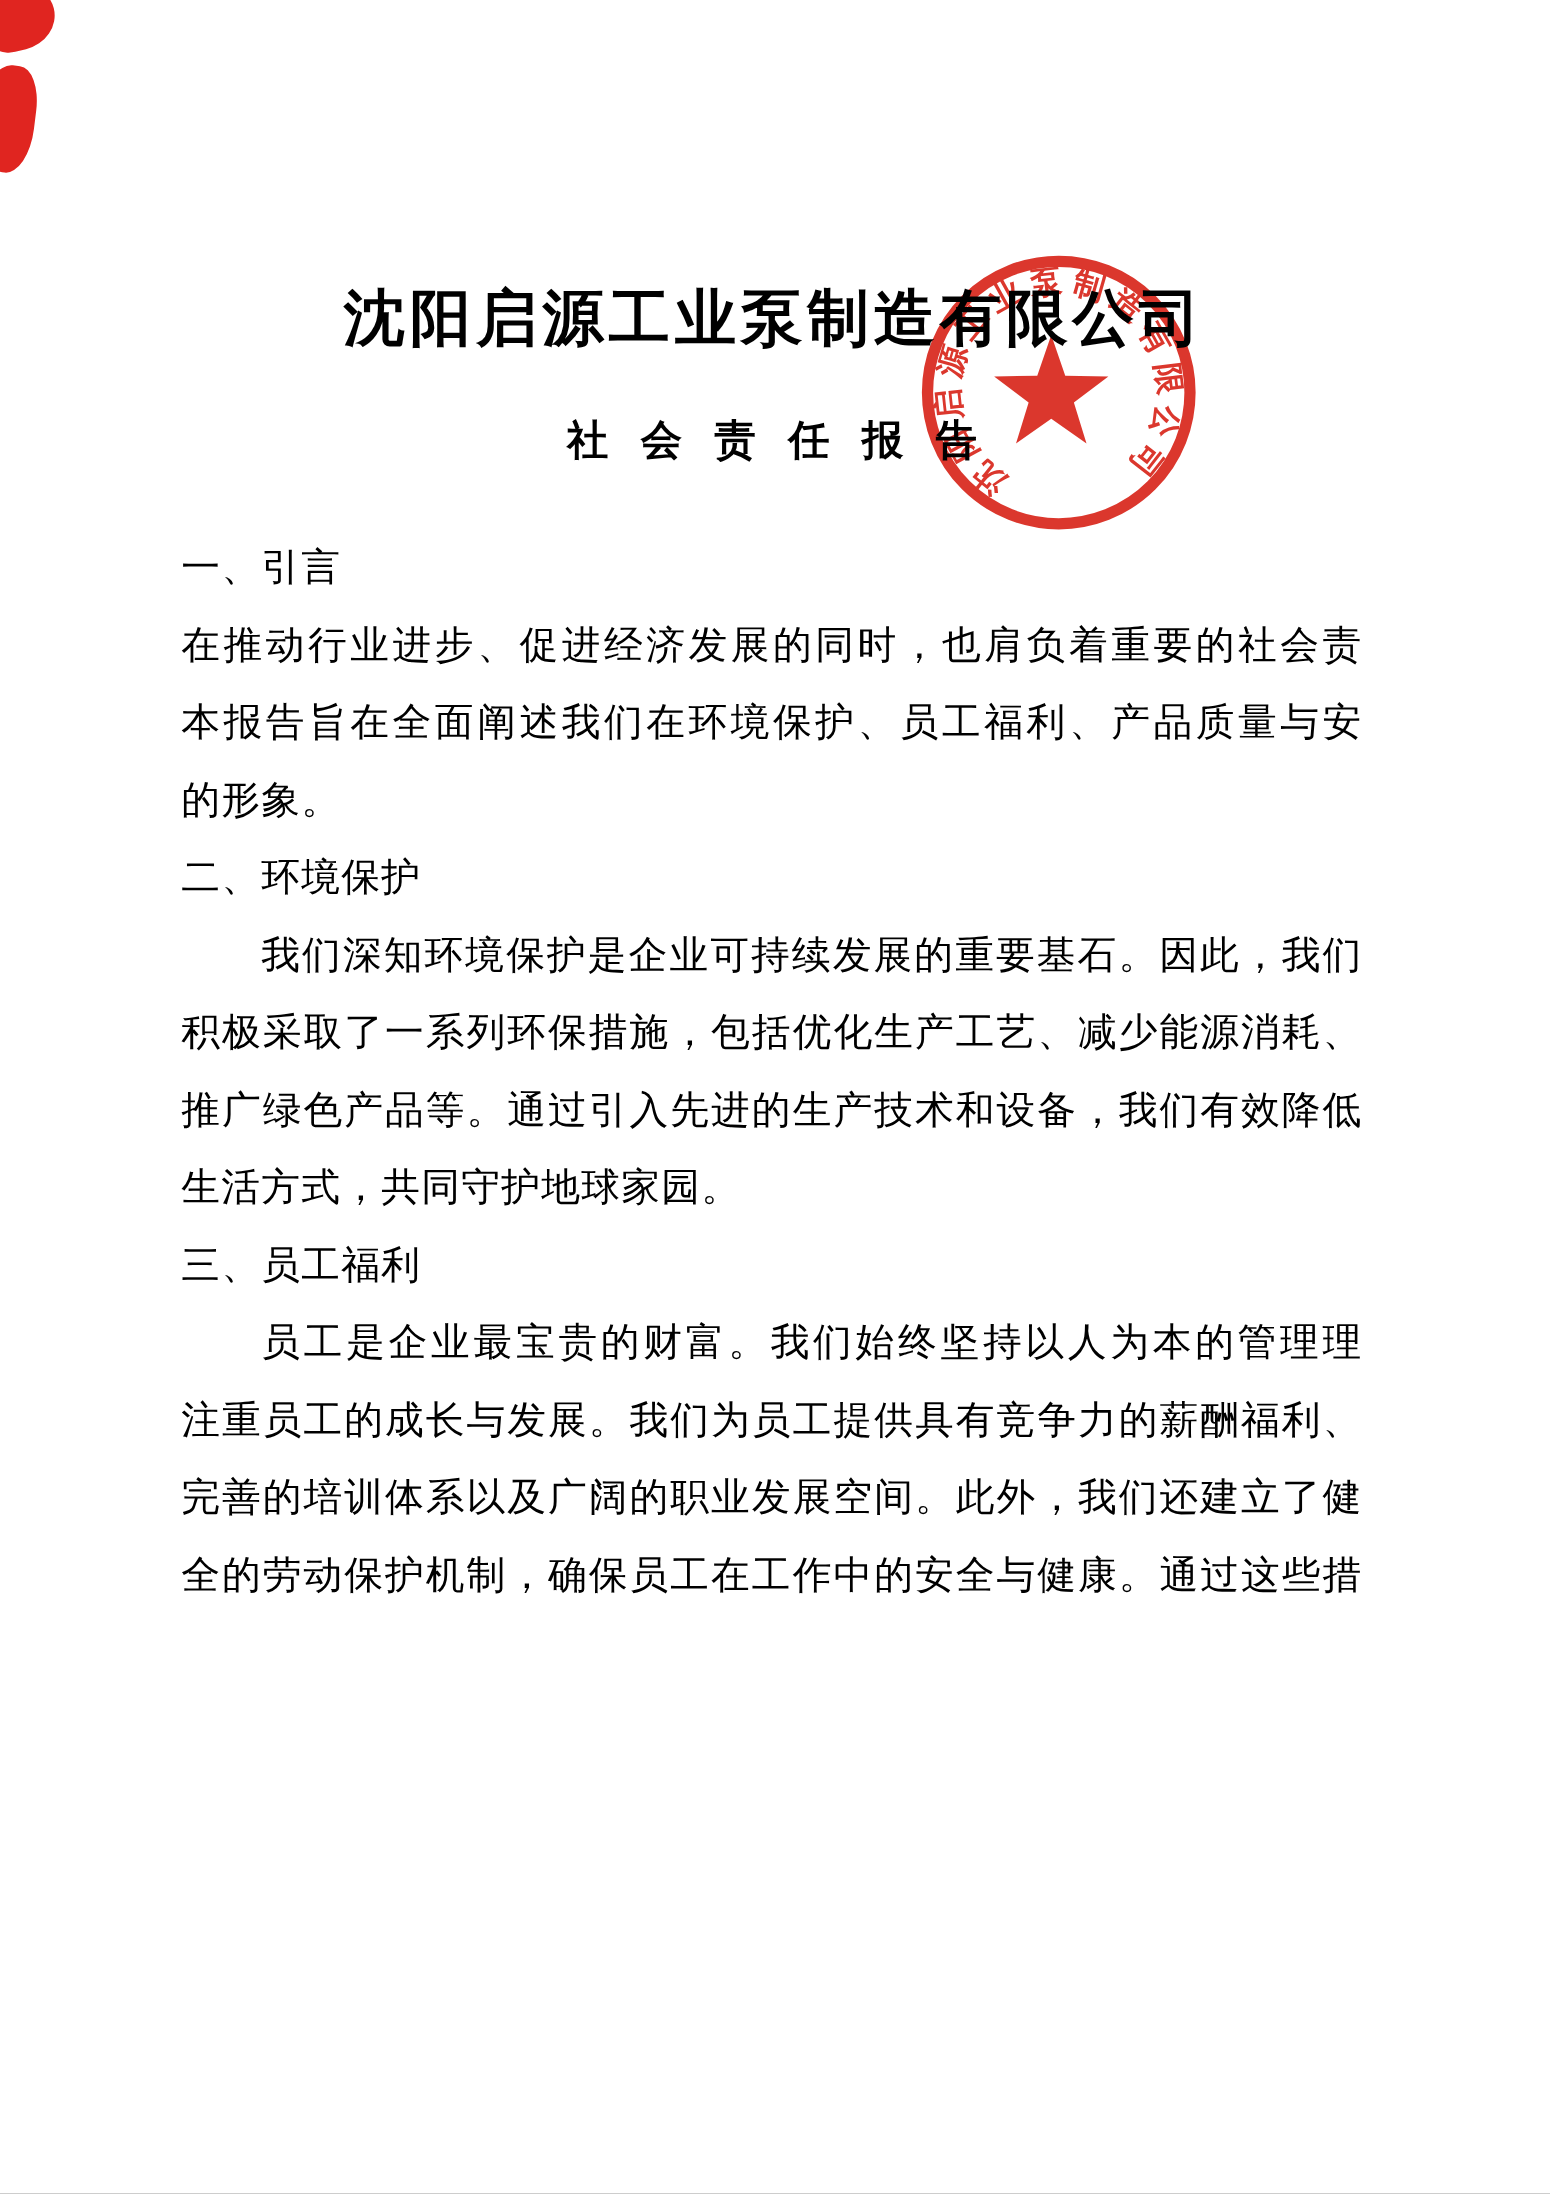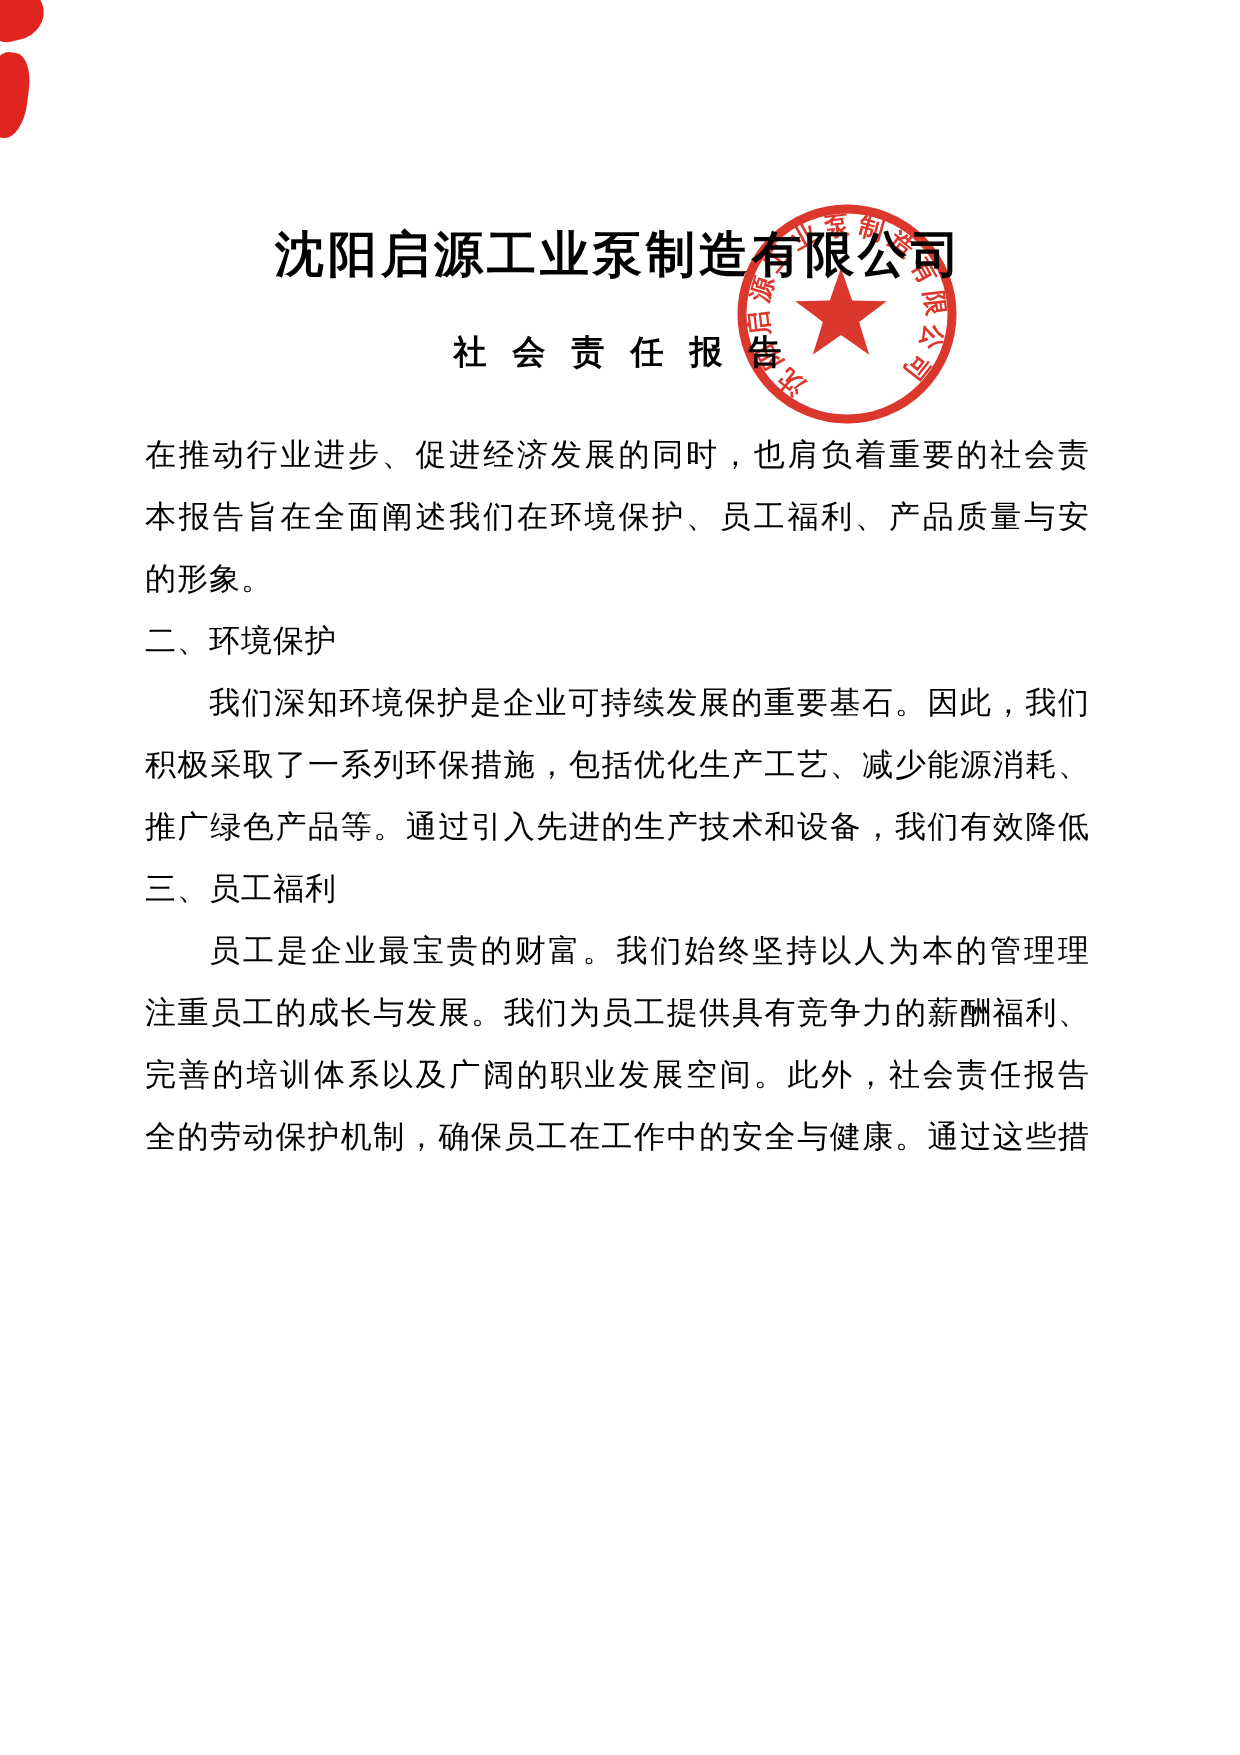--- a/index.html
+++ b/index.html
@@ -66,27 +66,29 @@
     <polygon fill="#d8261b" points="108,68 119.2,100.6 153.7,101.2 126.1,121.9 136.2,154.8 108,135 79.8,154.8 89.9,121.9 62.3,101.2 96.8,100.6"></polygon>
     <defs>
       <path id="sealArc" d="M 74 183 A 80 80 0 1 1 154 183" fill="none"></path>
     </defs>
     <text font-size="25" fill="#d8261b" font-family="DejaVu Serif, Liberation Serif, serif" font-weight="bold">
       <textPath href="#sealArc" startOffset="0" textLength="400" lengthAdjust="spacing">沈阳启源工业泵制造有限公司</textPath>
     </text>
   </svg>
 
   <div class="body-text">
+      <div class="line">一、引言</div>
       <div class="line fill">在推动行业进步、促进经济发展的同时，也肩负着重要的社会责任。</div>
       <div class="line fill">本报告旨在全面阐述我们在环境保护、员工福利、产品质量与安全，</div>
       <div class="line">的形象。</div>
       <div class="line">二、环境保护</div>
       <div class="line fill indent">我们深知环境保护是企业可持续发展的重要基石。因此，我们</div>
       <div class="line fill">积极采取了一系列环保措施，包括优化生产工艺、减少能源消耗、</div>
       <div class="line fill">推广绿色产品等。通过引入先进的生产技术和设备，我们有效降低</div>
+      <div class="line">生活方式，共同守护地球家园。</div>
       <div class="line">三、员工福利</div>
       <div class="line fill indent">员工是企业最宝贵的财富。我们始终坚持以人为本的管理理念，</div>
       <div class="line fill">注重员工的成长与发展。我们为员工提供具有竞争力的薪酬福利、</div>
-      <div class="line fill">完善的培训体系以及广阔的职业发展空间。此外，社会责任报告</div>
+      <div class="line fill">完善的培训体系以及广阔的职业发展空间。此外，我们还建立了健</div>
       <div class="line fill">全的劳动保护机制，确保员工在工作中的安全与健康。通过这些措</div>
     </div>
 
 </div>
 
 </body></html>

